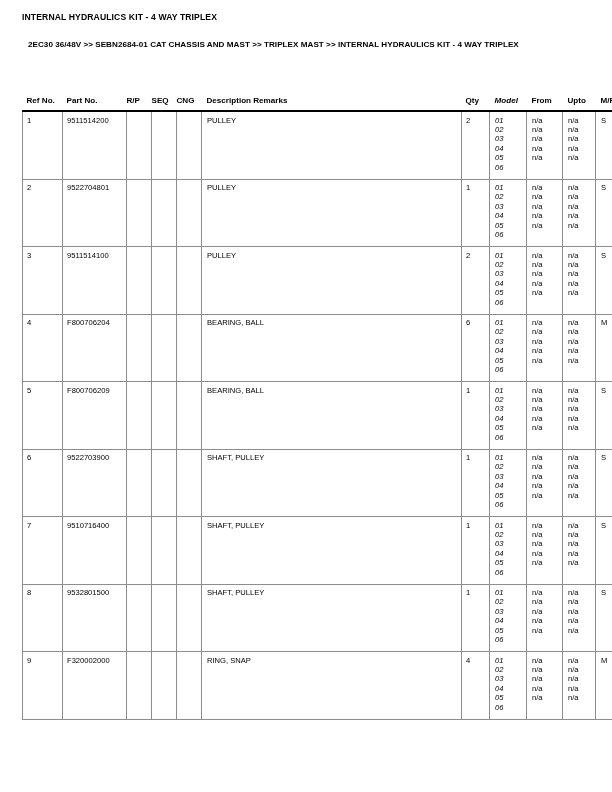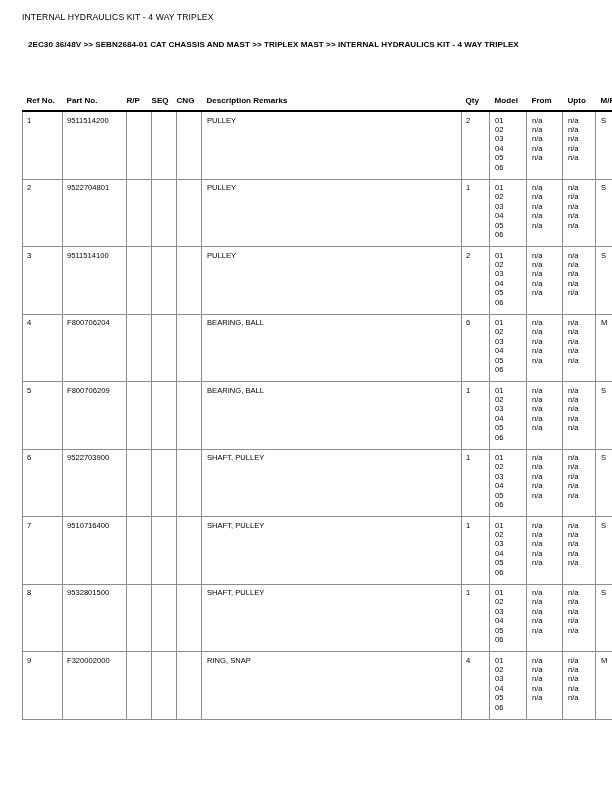--- a/index.html
+++ b/index.html
@@ -20,21 +20,21 @@
     left: 0; top: 0;
     width: 612px;
     height: 792px;
     overflow: hidden;
   }
   .doc-title {
     position: absolute;
     left: 22px;
     top: 12px;
     font-size: 8.6px;
-    font-weight: normal;
+    font-weight: bold;
     letter-spacing: 0.12px;
     white-space: nowrap;
   }
   .breadcrumb {
     position: absolute;
     left: 28px;
     top: 40px;
     font-size: 8.1px;
     font-weight: bold;
     letter-spacing: 0.04px;
@@ -80,21 +80,21 @@
   }
 
   
   .c-ref    { width: 36px;  padding-left: 4px !important; }
   .c-part   { width: 60px;  padding-left: 4px !important; }
   .c-rp     { width: 25px; }
   .c-seq    { width: 25px; }
   .c-cng    { width: 25px; }
   .c-desc   { width: 255px; padding-left: 5px !important; }
   .c-qty    { width: 24px;  padding-left: 4px !important; }
-  .c-model  { width: 32px;  padding-left: 5px !important; }
+  .c-model  { width: 32px;  padding-left: 5px !important; font-style: italic; }
   .c-from   { width: 31px;  padding-left: 5px !important; }
   .c-upto   { width: 28px;  padding-left: 5px !important; }
   .c-mr     { width: 20px;  padding-left: 5px !important; }
 
   
   th.c-ref   { padding-left: 4px; }
   th.c-part  { padding-left: 4px; }
   th.c-rp    { padding-left: 1px; }
   th.c-seq   { padding-left: 1px; }
   th.c-cng   { padding-left: 1px; }

